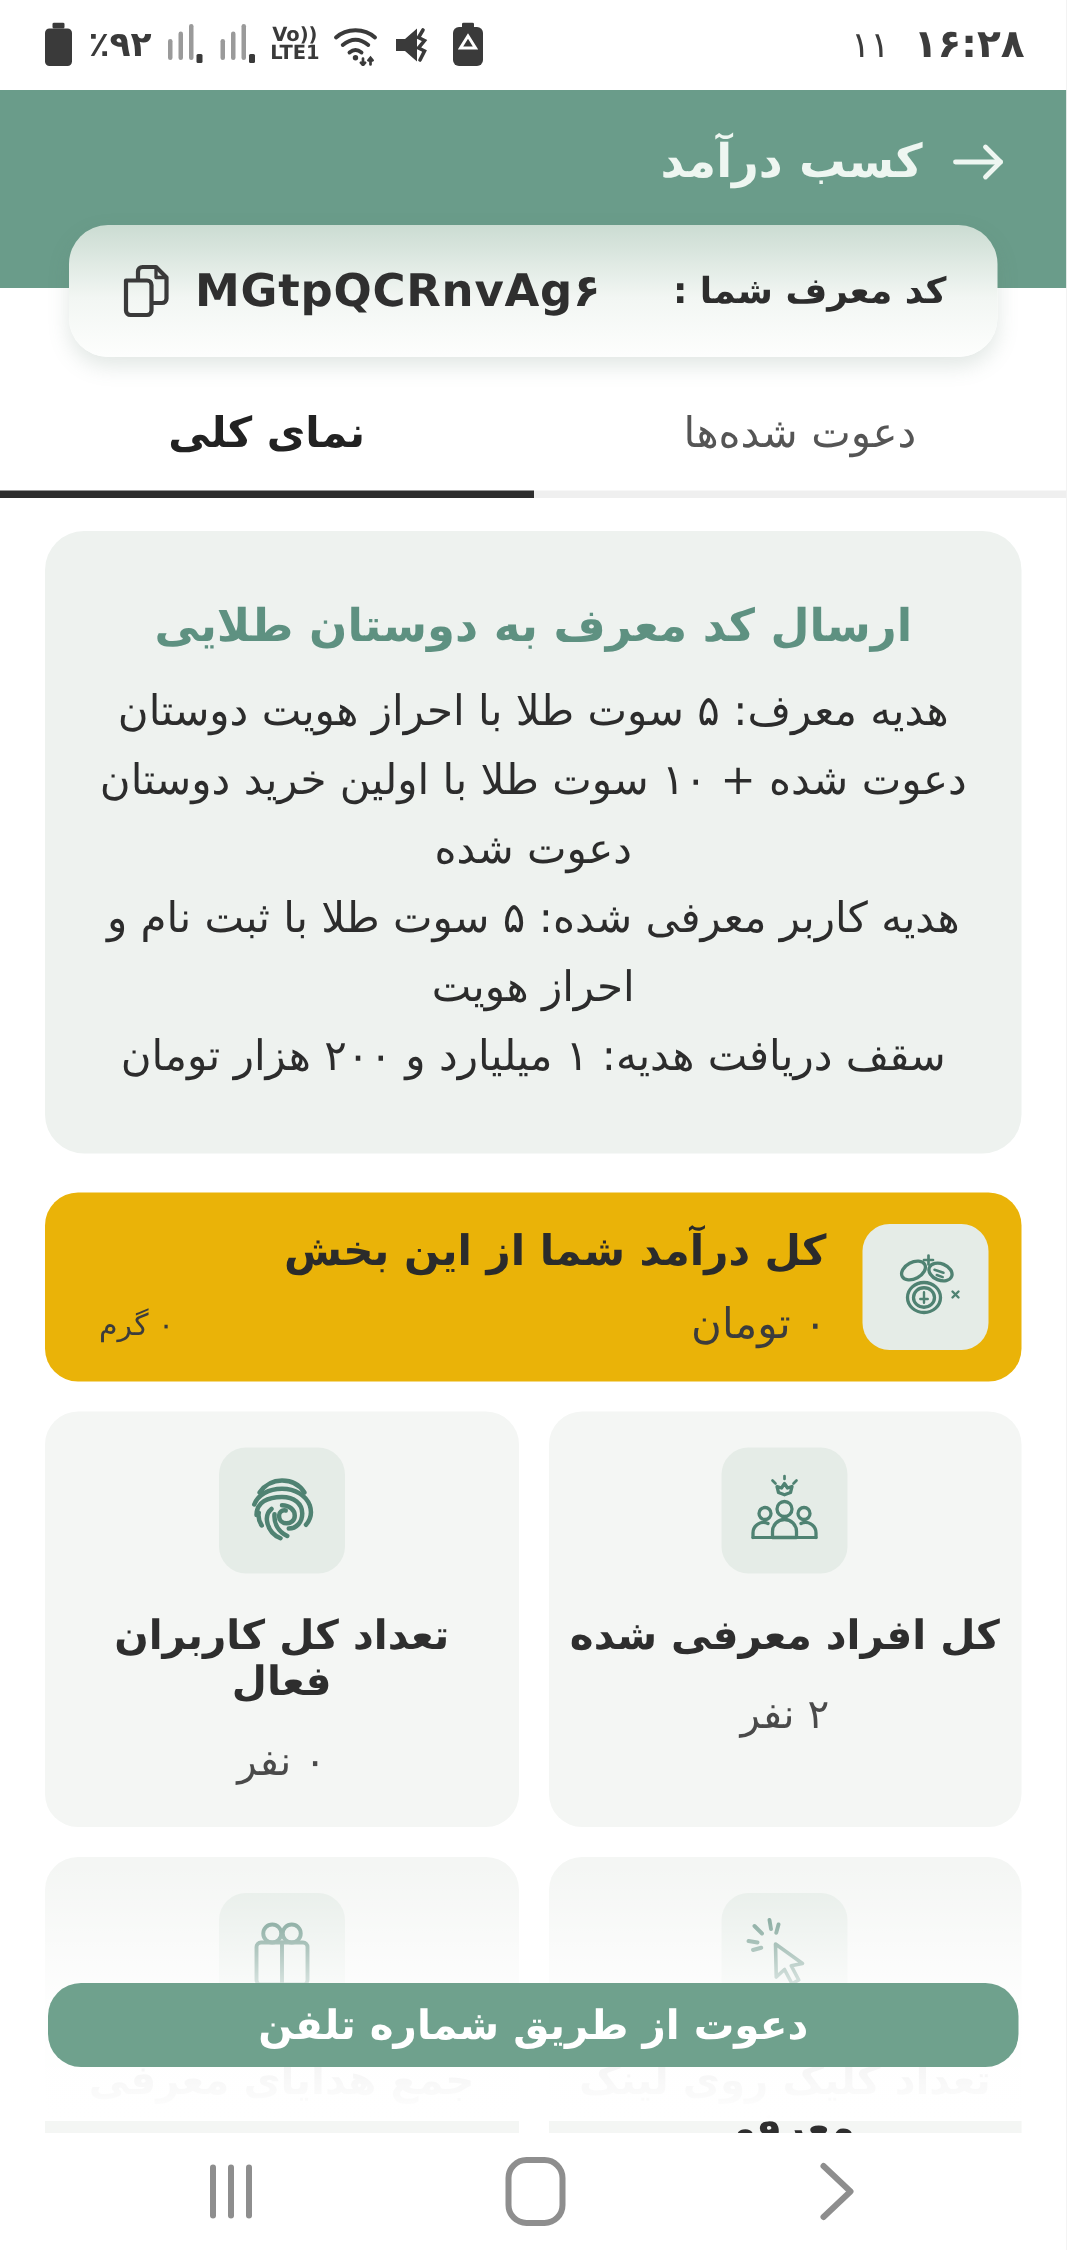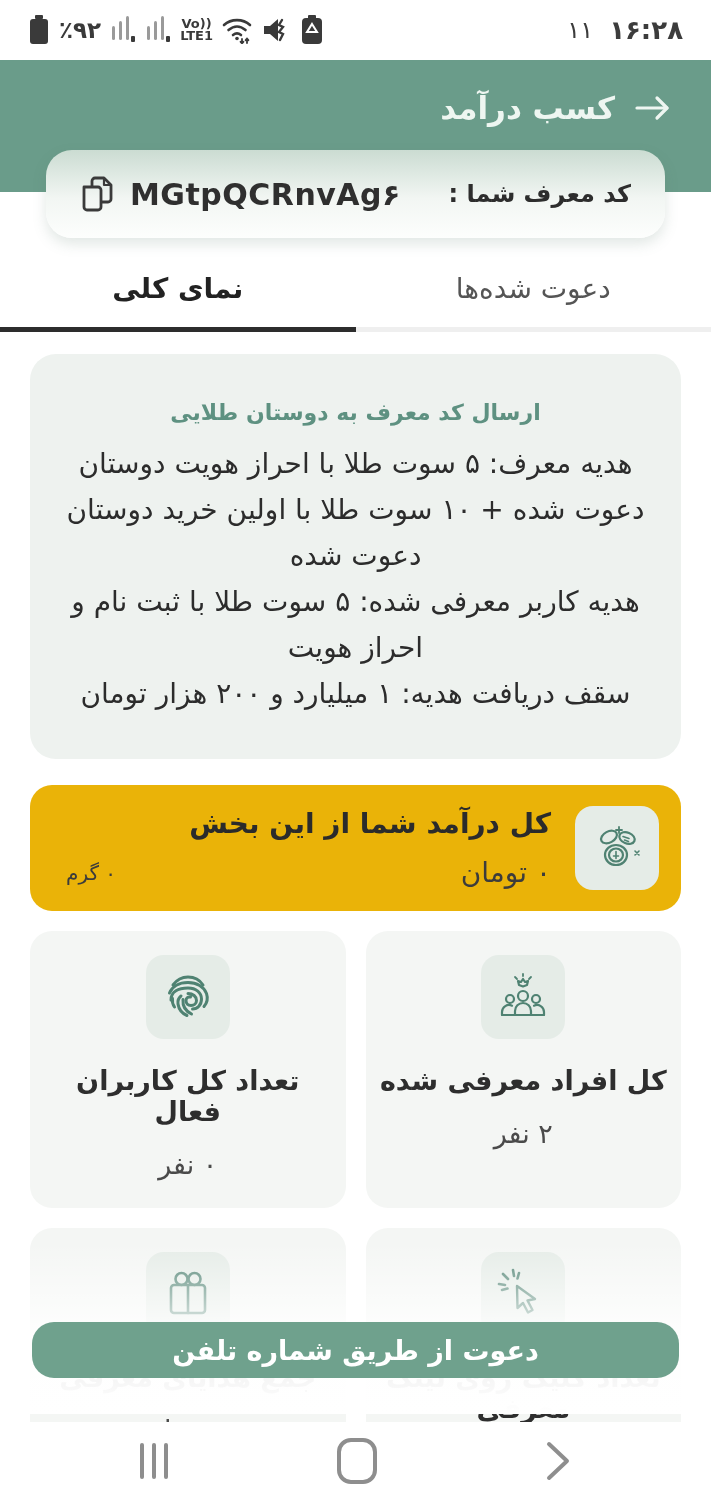--- a/index.html
+++ b/index.html
@@ -46,21 +46,21 @@
   .tabs { display:flex; margin-top:34px; }
   .tab { width:50%; text-align:center; padding-bottom:22px; font-size:28px; }
   .tab-active { color:#222; font-weight:bold; border-bottom:5px solid #2d2d2d; }
   .tab-inactive { color:#555; border-bottom:5px solid #efefef; }
 
   
   .info-box {
     margin:22px 30px 0 30px; background:#eef2ef; border-radius:26px;
     padding:46px 26px 42px 26px; text-align:center;
   }
-  .info-title { color:#5e9181; font-size:22px; font-weight:bold; margin-bottom:16px; }
+  .info-title { color:#5e9181; font-size:30px; font-weight:bold; margin-bottom:16px; }
   .info-body { color:#2c2c2c; font-size:28px; line-height:46px; font-weight:500; }
 
   
   .income-card {
     margin:26px 30px 0 30px; background:#eab308; border-radius:22px;
     padding:20px 22px; display:flex; align-items:center; min-height:126px;
   }
   .icon-box {
     width:84px; height:84px; border-radius:18px; background:#e5ece7;
     display:flex; align-items:center; justify-content:center; flex:0 0 auto;

